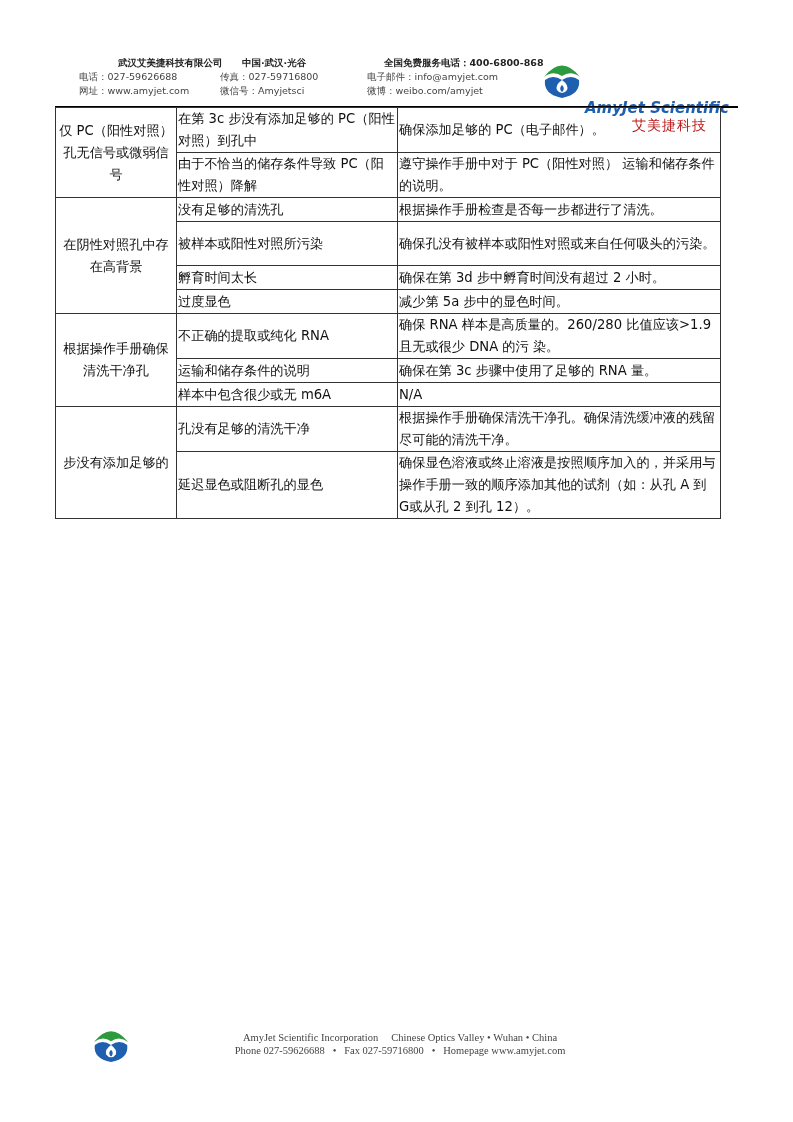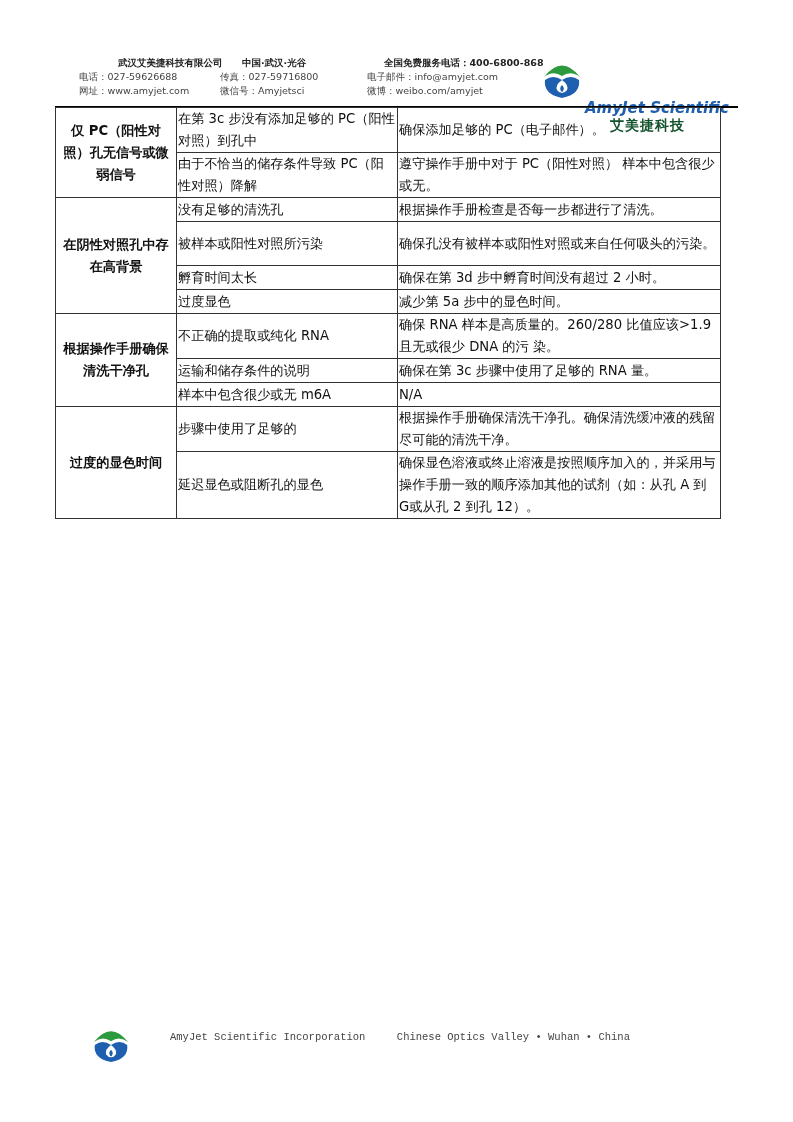--- a/index.html
+++ b/index.html
@@ -7,32 +7,32 @@
          font-family:"DejaVu Sans", "Liberation Sans", sans-serif; color:#111; }
   .hdr { position:absolute; top:56px; font-size:9.5px; line-height:14px; color:#444; }
   .hdr .b { font-weight:bold; color:#222;padding-left:39px; }
   #hcol1 { left:79px; }
   #hcol2 { left:220px; text-align:left; }
   #hcol3 { left:345px; }
   .logo-top { position:absolute; left:541px; top:58px; width:42px; height:42px; }
   .brand { position:absolute; left:585px; top:60px;margin-top:40px; }
   .brand-en { font-family:"DejaVu Sans", sans-serif; font-style:italic; font-weight:bold;
               color:#1f5fb0; font-size:15px; letter-spacing:0px; line-height:16px; }
-  .brand-cn { font-weight:bold; color:#14532d; font-size:14px; 
+  .brand-cn { font-weight:normal; color:#b91c1c; font-size:14px; text-align:center;
               letter-spacing:1px; line-height:18px; margin-left:25px; }
   .hline { position:absolute; left:55px; top:106px; width:683px; height:2px; background:#000; }
   table.grid { position:absolute; left:55px; top:107px; border-collapse:collapse;
                width:665px; table-layout:fixed; }
   table.grid td { border:1px solid #333; font-size:13.2px; line-height:22px;
                   padding:0 1px; vertical-align:middle; color:#111; }
-  table.grid td.cat { text-align:center; padding:0 2px;font-weight:bold; }
+  table.grid td.cat { text-align:center; padding:0 2px; }
   col.c1 { width:121px; } col.c2 { width:221px; } col.c3 { width:323px; }
   .foot-logo { position:absolute; left:91px; top:1024px; width:40px; height:40px; }
   .foot { position:absolute; left:150px; top:1031px; width:500px; text-align:center;
-          font-family:Liberation Mono, monospace; font-size:10.5px; line-height:13px; color:#444; }
+          font-family:Liberation Serif, serif; font-size:10.5px; line-height:13px; color:#444; }
 </style>
 </head>
 <body>
 
 <div class="hdr" id="hcol1">
   <div class="b">武汉艾美捷科技有限公司</div>
   <div>电话：027-59626688</div>
   <div>网址：www.amyjet.com</div>
 </div>
 <div class="hdr" id="hcol2">
@@ -65,21 +65,21 @@
       <col class="c3">
     </colgroup>
   <tbody>
       <tr style="height:44px">
     <td class="cat" rowspan="2">仅 PC（阳性对照）孔无信号或微弱信号</td>
     <td>在第 3c 步没有添加足够的 PC（阳性对照）到孔中</td>
     <td>确保添加足够的 PC（电子邮件）。</td>
   </tr>
   <tr style="height:44px">
     <td>由于不恰当的储存条件导致 PC（阳性对照）降解</td>
-    <td>遵守操作手册中对于 PC（阳性对照） 样本中包含很少或无。</td>
+    <td>遵守操作手册中对于 PC（阳性对照） 运输和储存条件的说明。</td>
   </tr>
   <tr style="height:24px">
     <td class="cat" rowspan="4">在阴性对照孔中存在高背景</td>
     <td>没有足够的清洗孔</td>
     <td>根据操作手册检查是否每一步都进行了清洗。</td>
   </tr>
   <tr style="height:44px">
     <td>被样本或阳性对照所污染</td>
     <td>确保孔没有被样本或阳性对照或来自任何吸头的污染。</td>
   </tr>
@@ -98,32 +98,33 @@
   </tr>
   <tr style="height:24px">
     <td>运输和储存条件的说明</td>
     <td>确保在第 3c 步骤中使用了足够的 RNA 量。</td>
   </tr>
   <tr style="height:24px">
     <td>样本中包含很少或无 m6A</td>
     <td>N/A</td>
   </tr>
   <tr style="height:44px">
-    <td class="cat" rowspan="2">过度的显色时间</td>
-    <td>步骤中使用了足够的</td>
+    <td class="cat" rowspan="2">步没有添加足够的</td>
+    <td>孔没有足够的清洗干净</td>
     <td>根据操作手册确保清洗干净孔。确保清洗缓冲液的残留尽可能的清洗干净。</td>
   </tr>
   <tr style="height:64px">
     <td>延迟显色或阻断孔的显色</td>
     <td>确保显色溶液或终止溶液是按照顺序加入的，并采用与操作手册一致的顺序添加其他的试剂（如：从孔 A 到 G或从孔 2 到孔 12）。</td>
   </tr>
 </tbody>
   </table>
 
 <svg class="foot-logo" viewBox="0 0 42 42">
   <path d="M3 19 Q21 -4 39 19 Q30 12 21 18 Q12 12 3 19 Z" fill="#2e9a3e"></path>
   <path d="M4 22 Q12 16 21 22 Q30 16 38 22 Q40 36 21 40 Q2 36 4 22 Z" fill="#1f5fb0"></path>
   <path d="M21 22 Q14 27 16 32 Q18 35 21 35 Q24 35 26 32 Q28 27 21 22 Z" fill="#fff"></path>
   <path d="M21 27 Q18 30 20 33 L21 34 L22 33 Q24 30 21 27 Z" fill="#1f5fb0"></path>
 </svg>
 <div class="foot">
   <div style="white-space:pre">AmyJet Scientific Incorporation     Chinese Optics Valley • Wuhan • China</div>
+  <div style="white-space:pre">Phone 027-59626688   •   Fax 027-59716800   •   Homepage www.amyjet.com</div>
 </div>
 
 </body></html>

